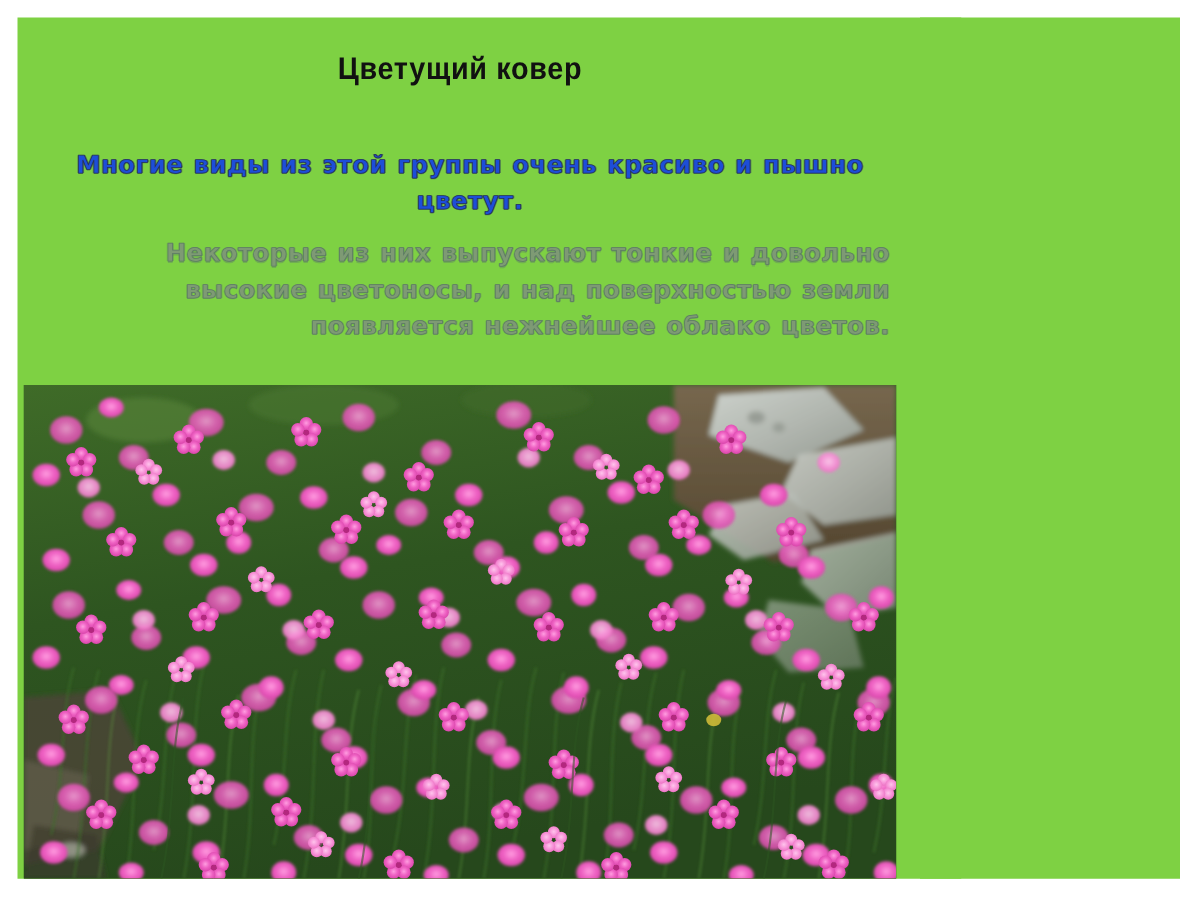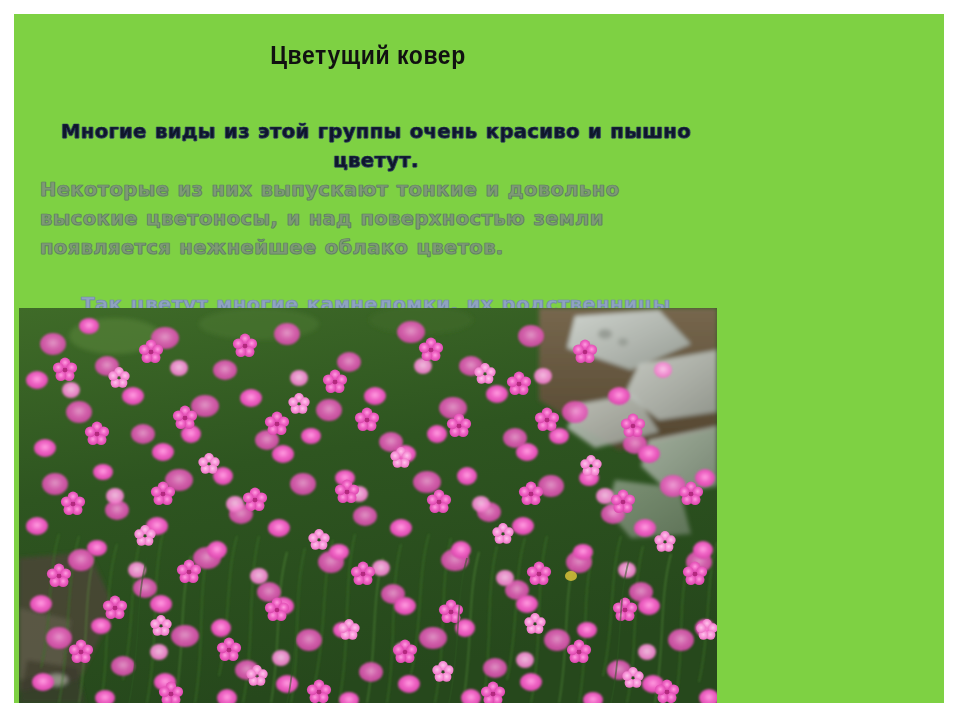--- a/index.html
+++ b/index.html
@@ -79,31 +79,32 @@
     font-size: 19.5px;
     line-height: 29px;
     letter-spacing: 0.4px;
     transform-origin: left top;
     word-spacing: 1px;
   }
 
   
   .para--lead {
     text-align: center;
-    color: #0f172a;
+    color: #1d4ed8;
     -webkit-text-stroke: 0.6px #26325c;
     text-shadow:
        1px 0 0 rgba(38,50,92,0.55),
       -1px 0 0 rgba(38,50,92,0.35),
        0 1px 0 rgba(38,50,92,0.45);
   }
 
   
   .para--body {
-    text-align: left;
+    text-align: right;
+    margin-top: 13px;
     color: #7e9a74;
     -webkit-text-stroke: 0.6px #5d7a66;
     text-shadow:
        1px 0 0 rgba(93,122,102,0.45),
       -1px 0 0 rgba(93,122,102,0.3),
        0 1px 0 rgba(93,122,102,0.4);
   }
 
   
   .para--note {

